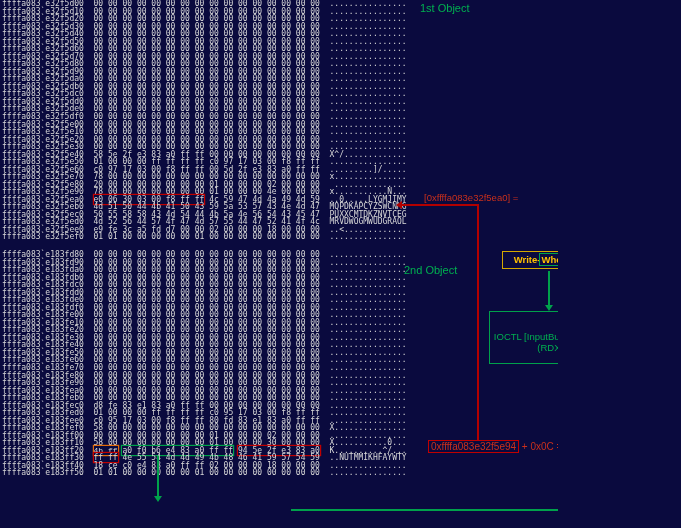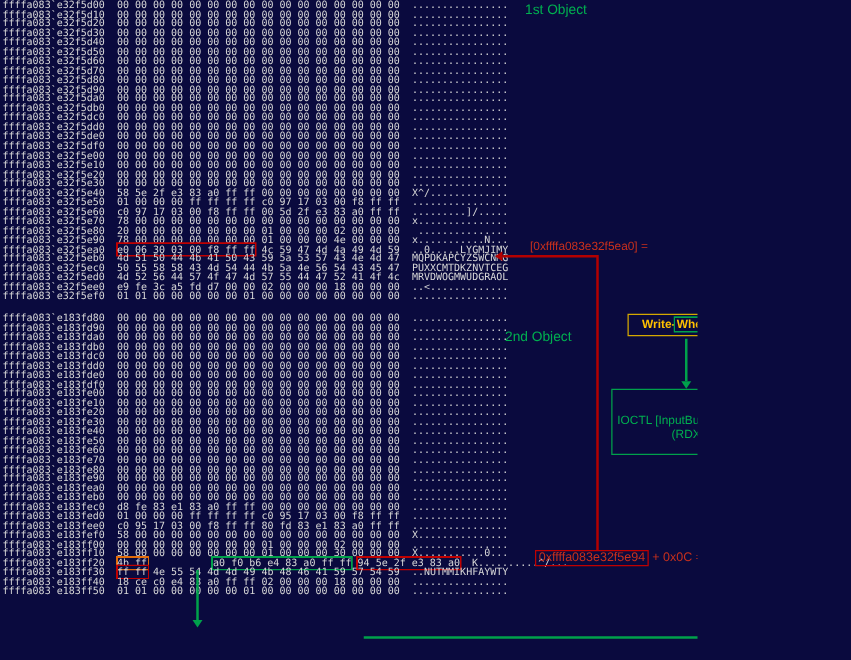--- a/index.html
+++ b/index.html
@@ -6,22 +6,22 @@
   .stage{position:relative;width:558px;height:528px;background:#0a0a3e;overflow:hidden;
          font-family:"Liberation Sans",sans-serif;}
   
   .dump{position:absolute;left:2px;color:#d8d8d8;font-family:"DejaVu Sans Mono",monospace;
         font-size:8px;line-height:7.53px;white-space:pre;}
   .drow{white-space:pre;}
   .addr{color:#d8d8d8;}
   .ascii{color:#d8d8d8;}
   .hbox{display:inline;}
   .hbox.red{box-shadow:0 0 0 1.2px #c00000;}
-  .hbox.orange{box-shadow:0 0 0 1.2px #e36c0a;}
-  .hbox.green{box-shadow:0 0 0 1.2px #00a14b;margin-left:48px;}
+  .hbox.orange{box-shadow:0 0 0 1.2px #e36c0a;font-family:Liberation Mono, monospace;}
+  .hbox.green{box-shadow:0 0 0 1.2px #00a14b;}
   
   .green-label{position:absolute;color:#00b050;font-size:11px;}
   .red-text{color:#c9301c;padding-left:25px;}
   .ann{position:absolute;white-space:nowrap;}
   .ybox{position:absolute;border:1.5px solid #d4a800;text-align:center;}
   .gbox{position:absolute;border:1.5px solid #00a14b;color:#00b050;text-align:center;}
   .wordbox{box-shadow:0 0 0 1px #00a14b;padding:0 1px;}
   .vline,.hline{position:absolute;}
   .red-l{background:#b30000;}
   .yellow-l{background:#d4a800;}

